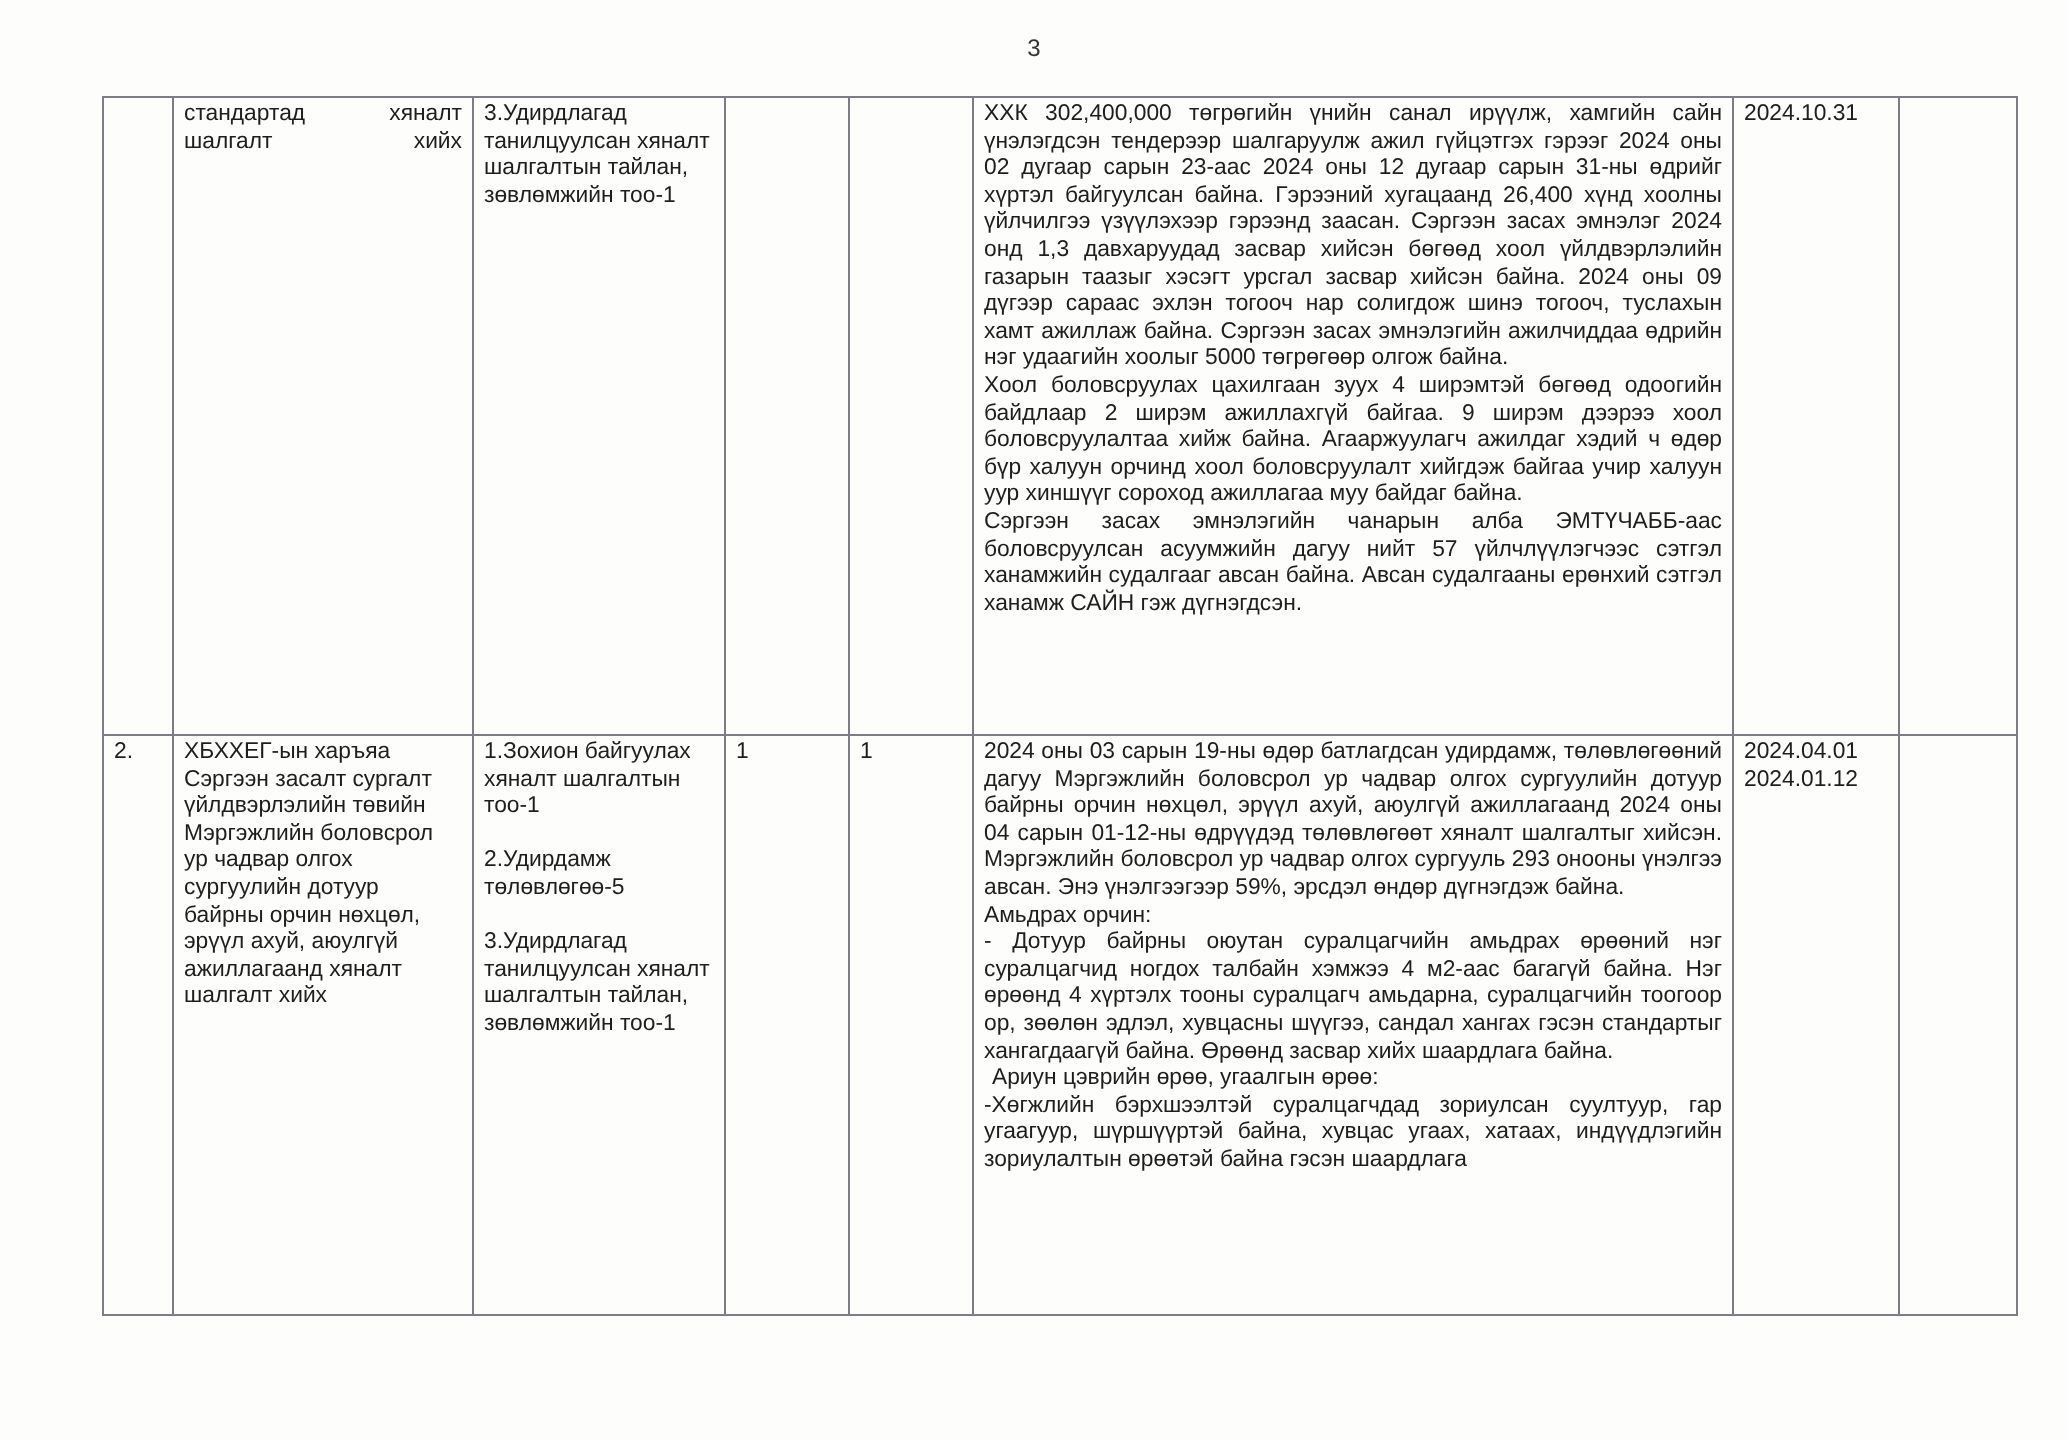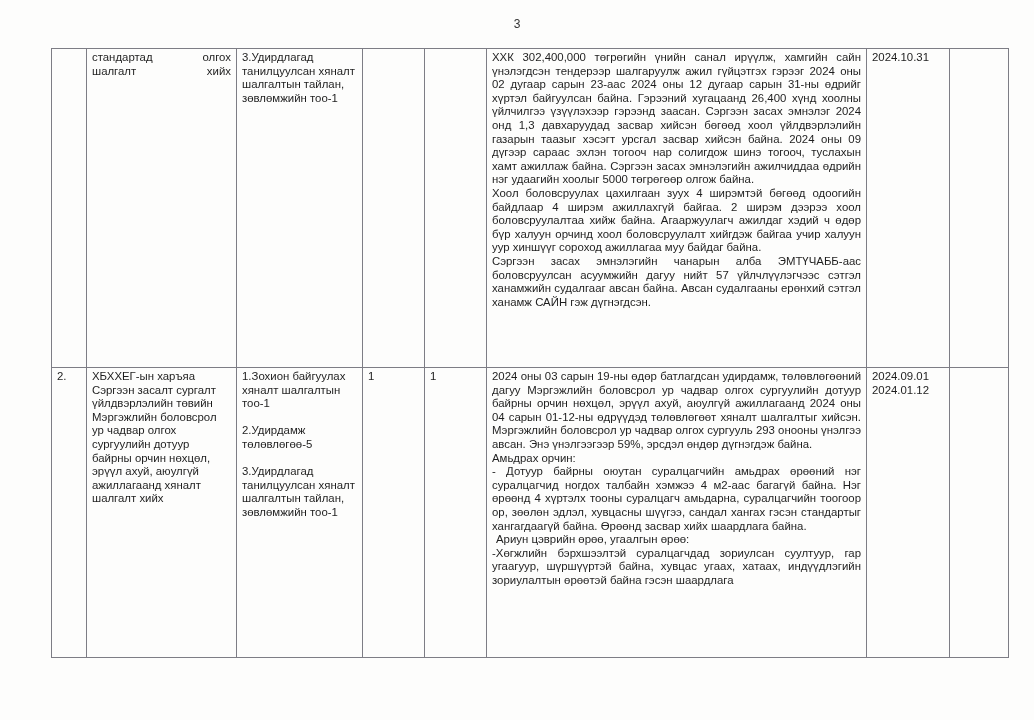--- a/index.html
+++ b/index.html
@@ -46,30 +46,30 @@
     <col style="width:62px">
     <col style="width:380px">
     <col style="width:83px">
     <col style="width:59px">
   </colgroup>
 
   <tbody>
       <tr class="row1">
     <td></td>
     <td class="justify">
-      <span class="para justify-last">стандартад олгох шалгалт хийх</span>
+      <span class="para justify-last">стандартад хяналт шалгалт хийх</span>
     </td>
     <td>
       <span class="para">3.Удирдлагад танилцуулсан хяналт шалгалтын тайлан, зөвлөмжийн тоо-1</span>
     </td>
     <td class="center"></td>
     <td class="center"></td>
     <td class="justify">
       <span class="para">ХХК 302,400,000 төгрөгийн үнийн санал ирүүлж, хамгийн сайн үнэлэгдсэн тендерээр шалгаруулж ажил гүйцэтгэх гэрээг 2024 оны 02 дугаар сарын 23-аас 2024 оны 12 дугаар сарын 31-ны өдрийг хүртэл байгуулсан байна. Гэрээний хугацаанд 26,400 хүнд хоолны үйлчилгээ үзүүлэхээр гэрээнд заасан. Сэргээн засах эмнэлэг 2024 онд 1,3 давхаруудад засвар хийсэн бөгөөд хоол үйлдвэрлэлийн газарын таазыг хэсэгт урсгал засвар хийсэн байна.  2024 оны 09 дүгээр сараас эхлэн тогооч нар солигдож шинэ тогооч, туслахын хамт ажиллаж байна. Сэргээн засах эмнэлэгийн ажилчиддаа өдрийн нэг удаагийн хоолыг 5000 төгрөгөөр олгож байна.</span>
-      <span class="para">Хоол боловсруулах цахилгаан зуух 4 ширэмтэй бөгөөд одоогийн байдлаар 4 ширэм ажиллахгүй байгаа. 2 ширэм дээрээ хоол боловсруулалтаа хийж байна. Агааржуулагч ажилдаг хэдий ч өдөр бүр халуун орчинд  хоол боловсруулалт хийгдэж байгаа учир халуун уур хиншүүг сороход ажиллагаа муу байдаг байна.</span>
+      <span class="para">Хоол боловсруулах цахилгаан зуух 4 ширэмтэй бөгөөд одоогийн байдлаар 2 ширэм ажиллахгүй байгаа. 9 ширэм дээрээ хоол боловсруулалтаа хийж байна. Агааржуулагч ажилдаг хэдий ч өдөр бүр халуун орчинд  хоол боловсруулалт хийгдэж байгаа учир халуун уур хиншүүг сороход ажиллагаа муу байдаг байна.</span>
       <span class="para">Сэргээн засах эмнэлэгийн чанарын алба ЭМТҮЧАББ-аас боловсруулсан асуумжийн дагуу нийт 57 үйлчлүүлэгчээс сэтгэл ханамжийн судалгааг авсан байна. Авсан судалгааны ерөнхий сэтгэл ханамж САЙН гэж дүгнэгдсэн.</span>
     </td>
     <td class="center">
       <span class="date-line">2024.10.31</span>
     </td>
     <td></td>
   </tr>
 
   <tr class="row2">
     <td class="center middle">2.</td>
@@ -86,19 +86,19 @@
     <td class="center middle">1</td>
     <td class="center middle">1</td>
     <td class="justify">
       <span class="para">2024 оны 03 сарын 19-ны өдөр батлагдсан удирдамж, төлөвлөгөөний дагуу Мэргэжлийн боловсрол ур чадвар олгох сургуулийн дотуур байрны орчин нөхцөл, эрүүл ахуй, аюулгүй ажиллагаанд 2024 оны   04 сарын 01-12-ны өдрүүдэд төлөвлөгөөт хяналт шалгалтыг хийсэн. Мэргэжлийн боловсрол ур чадвар олгох сургууль 293 онооны үнэлгээ авсан. Энэ үнэлгээгээр 59%, эрсдэл өндөр дүгнэгдэж байна.</span>
       <span class="bold">Амьдрах орчин:</span>
       <span class="para">- Дотуур байрны оюутан суралцагчийн амьдрах өрөөний нэг суралцагчид ногдох талбайн хэмжээ 4 м2-аас багагүй байна. Нэг өрөөнд 4 хүртэлх тооны суралцагч амьдарна, суралцагчийн тоогоор ор, зөөлөн эдлэл, хувцасны шүүгээ, сандал хангах гэсэн стандартыг хангагдаагүй байна. Өрөөнд засвар хийх шаардлага байна.</span>
       <span class="bold" style="padding-left:4px">Ариун цэврийн өрөө, угаалгын өрөө:</span>
       <span class="para">-Хөгжлийн бэрхшээлтэй суралцагчдад зориулсан суултуур, гар угаагуур, шүршүүртэй байна, хувцас угаах, хатаах, индүүдлэгийн зориулалтын өрөөтэй байна гэсэн шаардлага</span>
     </td>
     <td class="center middle">
-      <span class="date-line">2024.09.01</span>
+      <span class="date-line">2024.04.01</span>
       <span class="date-line">2024.01.12</span>
     </td>
     <td></td>
   </tr>
 </tbody>
   </table>
 
 </body></html>

